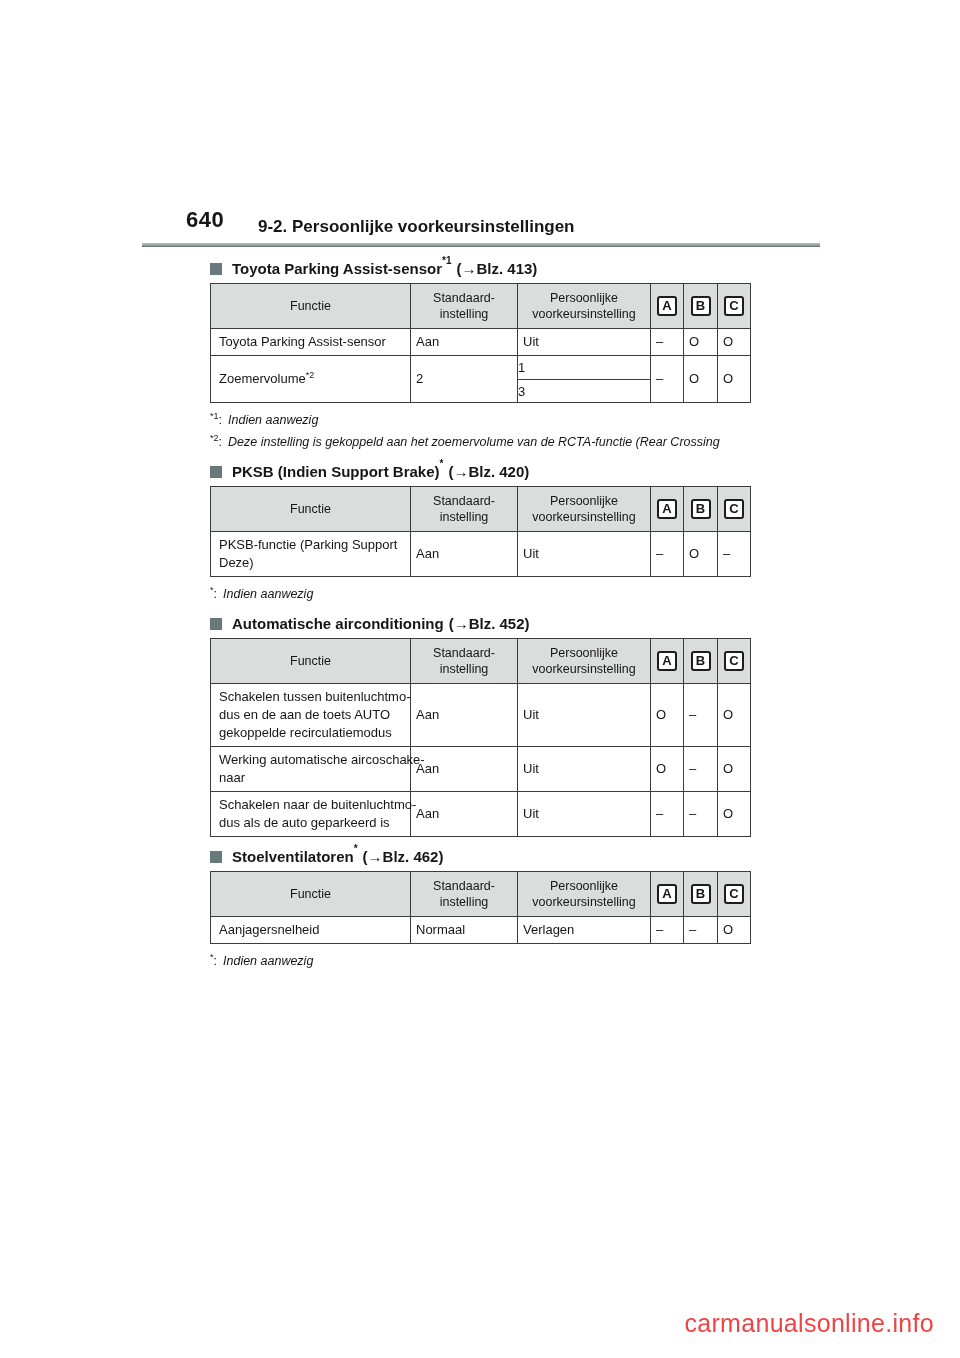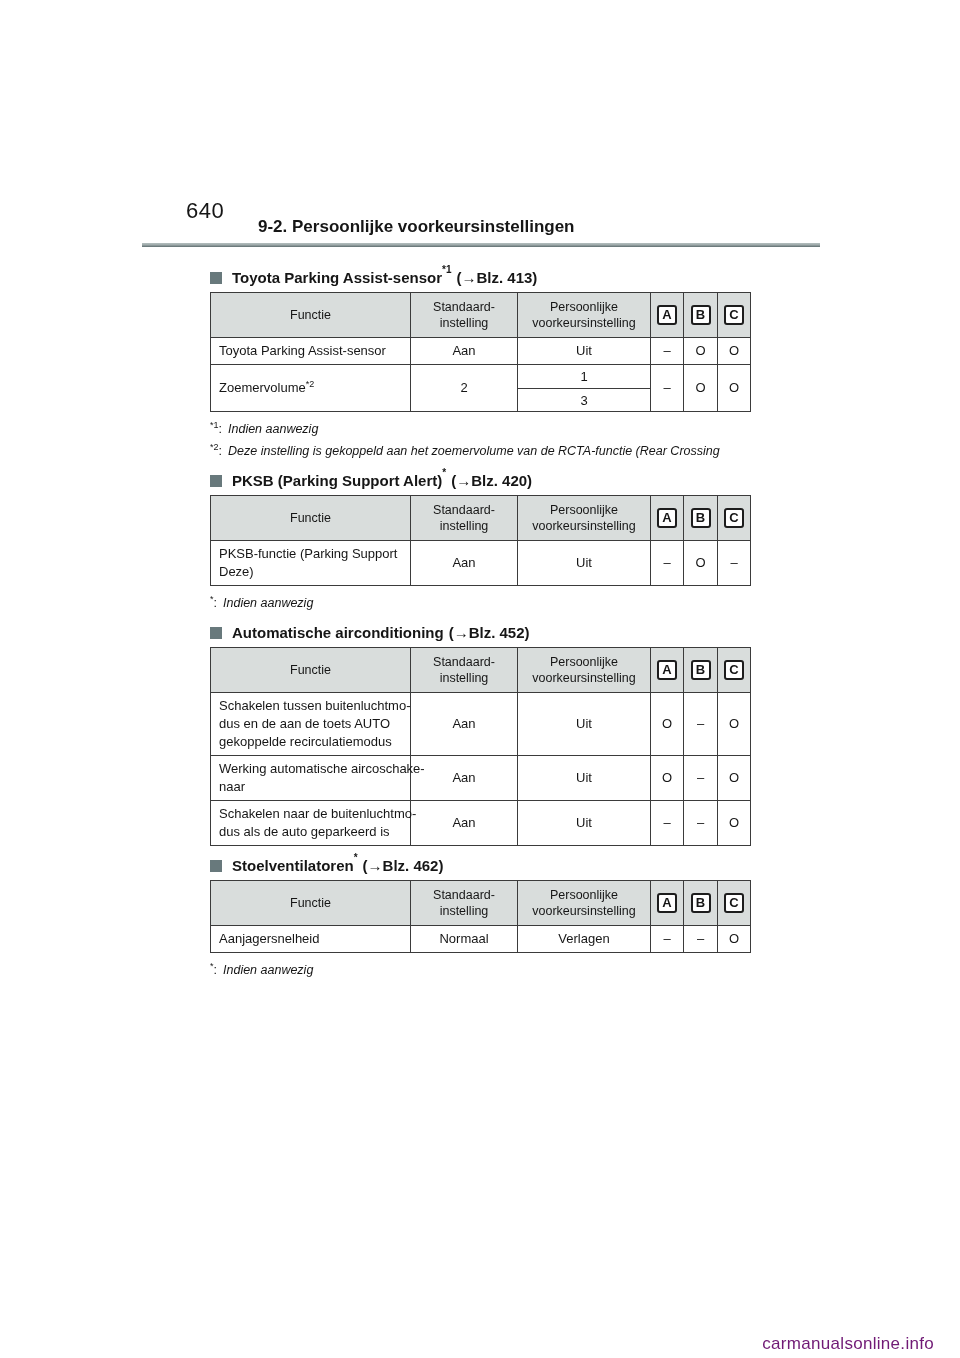--- a/index.html
+++ b/index.html
@@ -2,71 +2,71 @@
 <html><head>
 <meta charset="utf-8">
 <style>
   * { margin:0; padding:0; box-sizing:border-box; }
   html,body { background:#ffffff; }
   body {
     width:960px; height:1358px; position:relative; overflow:hidden;
     font-family:"Liberation Sans", sans-serif; color:#161616;
   }
   .pnum {
-    position:absolute; left:186px; top:198px;
-    font-size:22px; font-weight:normal; letter-spacing:0.5px;
+    position:absolute; left:186px; top:207px;
+    font-size:22px; font-weight:bold; letter-spacing:0.5px;
   }
   .chap {
     position:absolute; left:258px; top:217px;
     font-size:17px; font-weight:bold;
   }
   .rule {
     position:absolute; left:142px; top:243px; width:678px; height:4px;
     background:linear-gradient(to bottom,#b4bebe 0%,#9fabab 45%,#5e6d6f 100%);
   }
-  .content { position:absolute; left:210px; top:259px; width:541px;margin-top:9px; }
+  .content { position:absolute; left:210px; top:259px; width:541px; }
   .sec { margin-top:10px; }
   .sec:first-child { margin-top:0; }
   .sec-title {
     display:flex; align-items:center;
     font-size:15px; font-weight:bold; line-height:20px; margin-bottom:4px;
     white-space:nowrap;
   }
   .bullet { width:12px; height:12px; background:#68797c; margin-right:10px; flex:none; }
   .sec-title sup { font-size:10px; line-height:0; align-self:flex-start; margin-top:2px; }
   .sec-title .ref { margin-left:5px; }
   table.settings { border-collapse:collapse; table-layout:fixed; width:541px; }
   .settings th, .settings td { border:1px solid #3b3b3b; }
   .settings thead th {
     background:#d9dddc; font-weight:normal; font-size:12.5px; line-height:16px;
     height:45px; text-align:center; vertical-align:middle; padding:4px 1px;
   }
   .settings td {
     font-size:13px; line-height:18px; vertical-align:middle;
-    text-align:center; padding:4px 5px;
+    padding:4px 5px;
   }
   .settings td.f { text-align:left; padding:4px 8px; }
   .settings td.f .ln { white-space:nowrap; }
   .settings td.f sup { font-size:9px; line-height:0; }
   .settings td.p0 { padding:0; }
   .sub { height:23px; line-height:23px; }
   .sub + .sub { border-top:1px solid #3b3b3b; }
   .abox {
     display:inline-flex; width:20px; height:20px;
     border:2px solid #1d1d1d; border-radius:3px; background:#ffffff;
     font-weight:bold; font-size:13px; align-items:center; justify-content:center;
   }
   .fns { margin-top:8px; }
   .fn { display:flex; gap:6px; font-size:12.5px; line-height:19px; margin-bottom:3px; }
   .fn .mk { white-space:nowrap; }
   .fn .mk sup { font-size:9px; line-height:0; vertical-align:super; }
   .fn .ftx div { white-space:nowrap;font-style:italic; }
   .watermark {
-    position:absolute; right:26px; bottom:4px;
-    font-size:17px; color:#701a75; letter-spacing:0.3px;
+    position:absolute; right:26px; bottom:20px;
+    font-size:25px; color:#ef4444; letter-spacing:0.3px;
   }
 </style>
 </head>
 <body>
 
 <div class="page">
   <span class="pnum">640</span>
   <span class="chap">9-2. Persoonlijke voorkeursinstellingen</span>
   <div class="rule"></div>
   <main class="content">
@@ -139,21 +139,21 @@
             <span class="mk"><sup>*2</sup><span>:</span></span>
             <span class="ftx">
               <div>Deze instelling is gekoppeld aan het zoemervolume van de RCTA-functie (Rear Crossing</div>
             </span>
           </div>
         </div>
       </section>
       <section class="sec">
         <h2 class="sec-title">
           <span class="bullet"></span>
-          <span class="t">PKSB (Parking Support Alert)</span>
+          <span class="t">PKSB (Indien Support Brake)</span>
           <sup>*</sup>
           <span class="ref">(→Blz. 420)</span>
         </h2>
         <table class="settings">
           <colgroup>
             <col style="width: 200px;">
             <col style="width: 107px;">
             <col style="width: 133px;">
             <col style="width: 33px;">
             <col style="width: 34px;">

